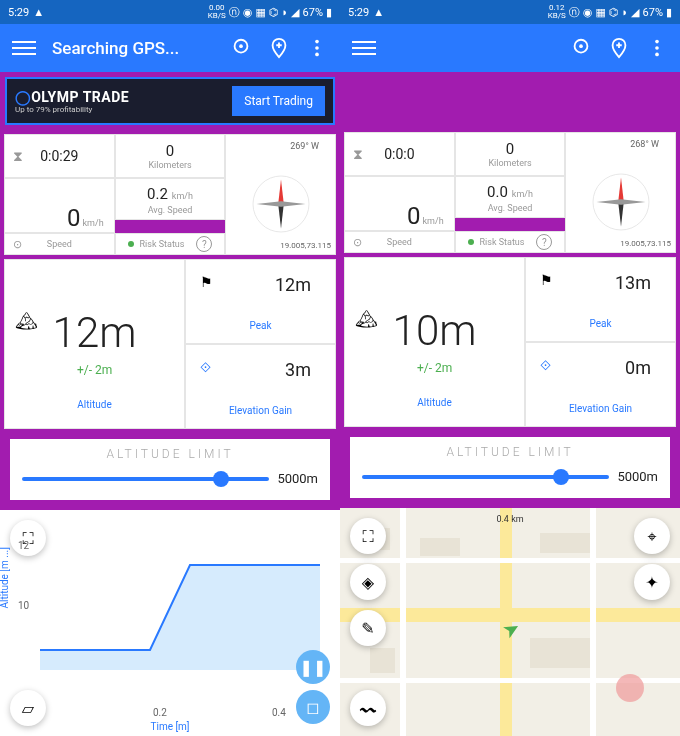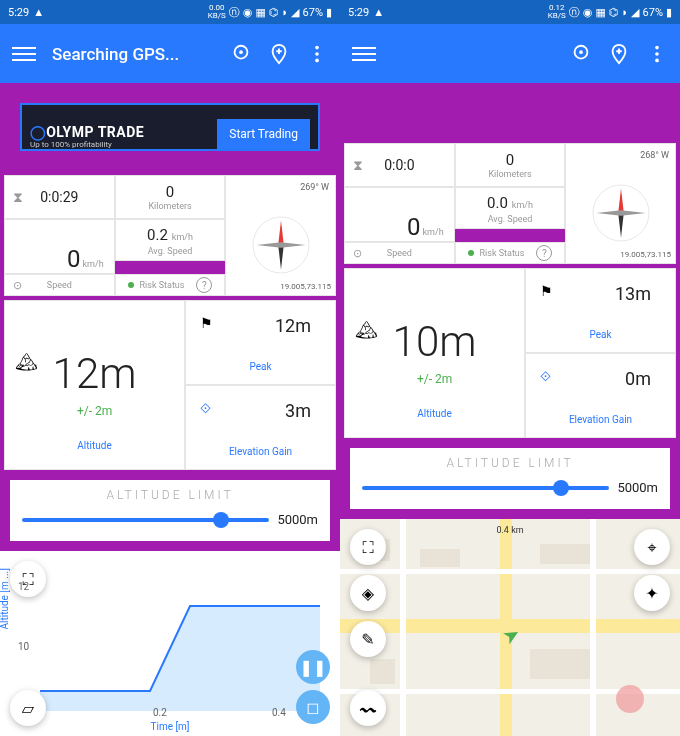--- a/index.html
+++ b/index.html
@@ -1,41 +1,41 @@
 <!DOCTYPE html>
 <html><head>
 <meta charset="utf-8">
 <style>
 *{margin:0;padding:0;box-sizing:border-box;font-family:-apple-system,Roboto,sans-serif}
 body{background:#eee;width:680px;height:736px;display:flex}
 .phone{width:340px;height:736px;background:#a21caf;display:flex;flex-direction:column}
 .statusbar{height:24px;background:#1565c0;color:#fff;display:flex;align-items:center;justify-content:space-between;padding:0 8px;font-size:11px}
 .sb-left{display:flex;align-items:center;gap:4px}
 .sb-right{display:flex;align-items:center;gap:3px}
-.appbar{height:59px;background:#2979ff;color:#fff;display:flex;align-items:center;padding:0 12px}
+.appbar{height:48px;background:#2979ff;color:#fff;display:flex;align-items:center;padding:0 12px}
 .hamburger{width:24px;height:24px;display:flex;flex-direction:column;justify-content:center;gap:4px;margin-right:16px}
 .hamburger span{height:2px;background:#fff}
 .appbar-title{flex:1;font-size:17px;font-weight:500}
 .appbar-actions{display:flex;gap:16px}
 .appbar-actions svg{width:22px;height:22px;fill:#fff}
-.ad{margin:20px;height:48px;background:#1a1d2e;border:2px solid #2979ff;display:flex;align-items:flex-end;justify-content:space-between;padding:0 8px}
+.ad{margin:5px;height:48px;background:#1a1d2e;border:2px solid #2979ff;display:flex;align-items:center;justify-content:space-between;padding:0 8px}
 .ad-text{color:#fff}
 .ad-title{font-size:14px;font-weight:700;letter-spacing:0.5px}
 .ad-sub{font-size:8px;color:#ccc}
 .ad-btn{background:#2979ff;color:#fff;padding:8px 12px;font-size:12px;font-weight:400}
 .grid-top{display:grid;grid-template-columns:1fr 1fr 1fr;margin:4px}
 .card{background:#fff;border:1px solid #e5e5e5;display:flex;flex-direction:column;align-items:center;justify-content:center;position:relative}
 .timer-card{height:44px}
 .timer-card .hg{position:absolute;left:8px;font-size:14px;color:#999}
 .t-val{font-size:14px;color:#222}
 .dist-card{height:44px;flex-direction:column}
 .dist-val{font-size:15px;color:#222}
 .dist-label{font-size:9px;color:#999}
 .compass-cell{grid-row:span 3;position:relative}
-.heading{position:absolute;top:6px;right:6px;font-size:9px;color:#666}
+.heading{position:absolute;top:6px;right:16px;font-size:9px;color:#666}
 .coords{position:absolute;bottom:4px;right:4px;font-size:8px;color:#666}
 .compass{width:70px;height:70px;margin-top:18px}
 .speed-card{height:55px;justify-content:flex-end;align-items:flex-end;padding-right:10px}
 .speed-val{font-size:24px;color:#222;display:flex;align-items:baseline}
 .speed-val small{font-size:9px;color:#999;margin-left:2px}
 .avg-card{height:42px}
 .avg-val{font-size:15px;color:#222}
 .avg-unit{font-size:9px;color:#999;margin-left:4px}
 .avg-label{font-size:9px;color:#999;margin-top:2px}
 .label-row{height:22px;font-size:9px;color:#999}
@@ -112,21 +112,21 @@
       <svg viewBox="0 0 24 24">
           <circle cx="12" cy="5" r="2"></circle>
           <circle cx="12" cy="12" r="2"></circle>
           <circle cx="12" cy="19" r="2"></circle>
         </svg>
     </div>
   </div>
   <div class="ad">
     <div class="ad-text">
       <div class="ad-title"><span class="olymp-o">◯</span><span>OLYMP TRADE</span></div>
-      <div class="ad-sub">Up to 100% profitability</div>
+      <div class="ad-sub">Up to 79% profitability</div>
     </div>
     <div class="ad-btn">Start Trading</div>
   </div>
 
   <div class="grid-top">
     <div class="card timer-card">
       <span class="hg">⧗</span>
       <span class="t-val">0:0:29</span>
     </div>
     <div class="card dist-card">

